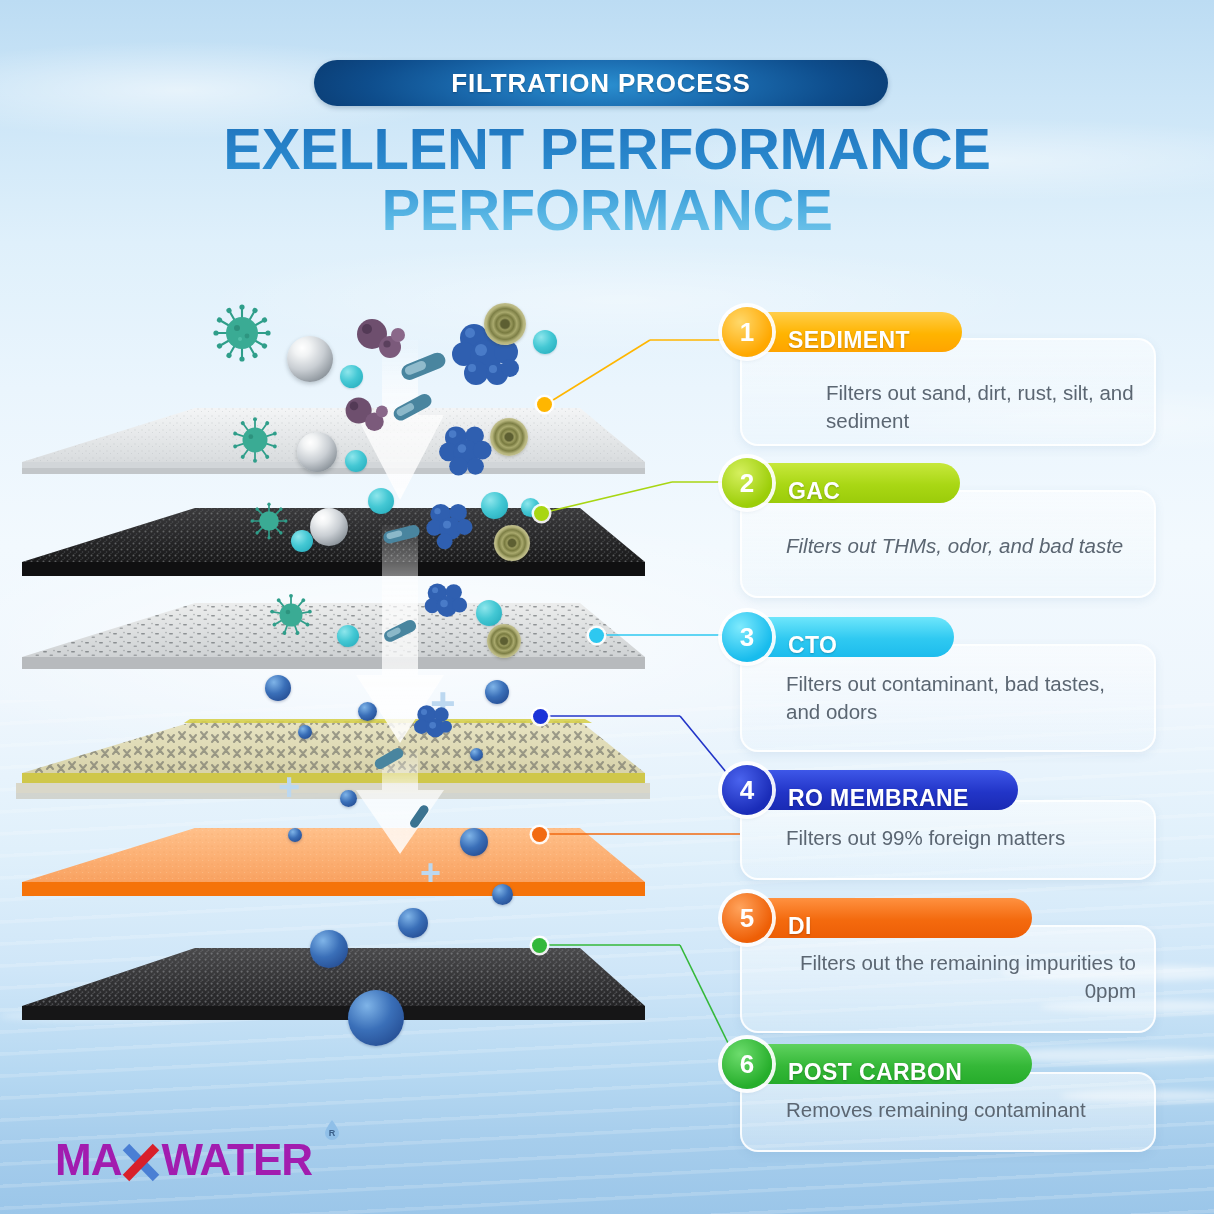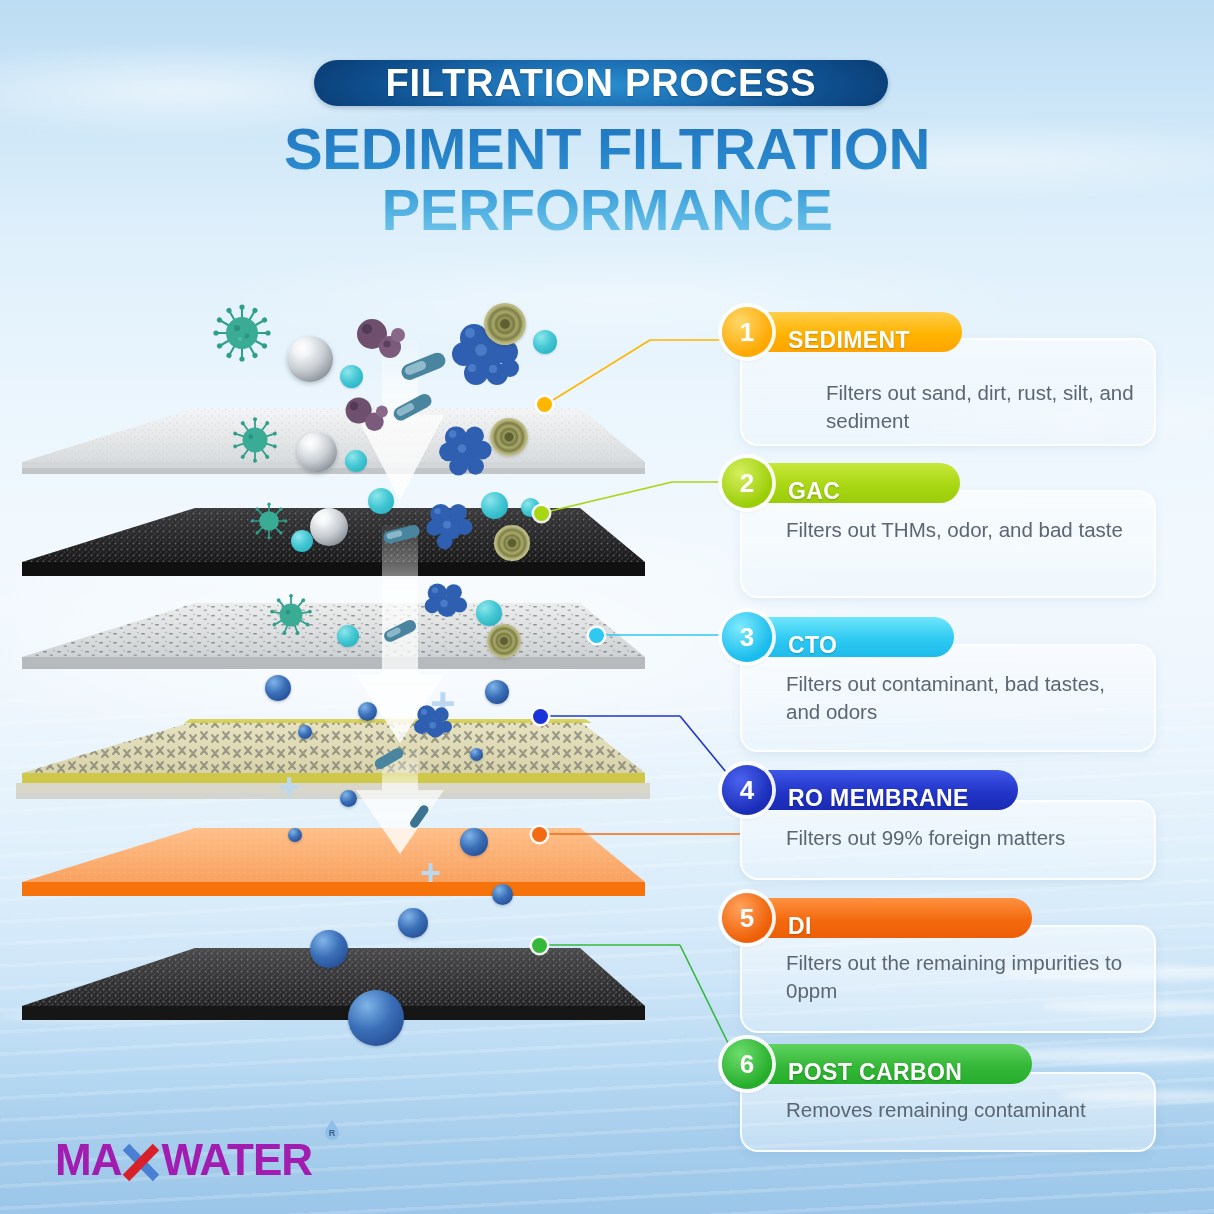--- a/index.html
+++ b/index.html
@@ -25,21 +25,21 @@
     opacity:.55;}
   .ripple{position:absolute;border-radius:50%;background:rgba(255,255,255,.5);filter:blur(3px);}
   .bg-glow{position:absolute;left:0;top:520px;width:1214px;height:300px;
     background:radial-gradient(ellipse 700px 180px at 400px 120px, rgba(255,255,255,.75), rgba(255,255,255,0) 72%);}
 
   
   .hdr-pill{position:absolute;left:314px;top:60px;width:574px;height:46px;border-radius:23px;
     background:radial-gradient(ellipse 300px 60px at 50% 55%, #2a8fd0 0%, #1b6cb0 42%, #0e4d8c 78%, #0b3f77 100%);
     box-shadow:0 2px 5px rgba(10,50,90,.25);
     display:flex;align-items:center;justify-content:center;}
-  .hdr-pill span{color:#fff;font-size:38px;font-weight:bold;letter-spacing:.8px;
+  .hdr-pill span{color:#fff;font-size:26px;font-weight:bold;letter-spacing:.8px;
     text-shadow:0 1px 2px rgba(0,0,0,.25);}
   .hdr-title{position:absolute;left:0;top:118px;width:1214px;text-align:center;
     font-size:58px;font-weight:bold;line-height:1.06;letter-spacing:-.3px;
     background:linear-gradient(180deg,#1f73bd 0%,#2e90d3 48%,#56b4e3 78%,#76c8ec 100%);
     -webkit-background-clip:text;background-clip:text;color:transparent;}
   .hdr-title .l2{display:block;}
 
   
   #stack{position:absolute;left:0;top:0;width:700px;height:1100px;}
   .layer{position:absolute;}
@@ -103,21 +103,21 @@
   <div class="ripple" style="left:1000px;top:965px;width:240px;height:16px;"></div>
   <div class="ripple" style="left:1040px;top:1000px;width:210px;height:13px;"></div>
   <div class="ripple" style="left:980px;top:1048px;width:260px;height:15px;"></div>
   <div class="ripple" style="left:1060px;top:1090px;width:180px;height:12px;"></div>
   <div class="ripple" style="left:0px;top:1010px;width:200px;height:12px;opacity:.6"></div>
 
   <div class="hdr-pill">
     <span>FILTRATION PROCESS</span>
   </div>
   <div class="hdr-title">
-    <span>SEDIMENT FILTRATION</span>
+    <span>EXELLENT PERFORMANCE</span>
     <span class="l2">PERFORMANCE</span>
   </div>
 
   <div id="stack">
 
     <div class="layer" style="left:0;top:400px;">
       <svg width="660" height="90" viewBox="0 0 660 90">
         <defs>
           <linearGradient id="sedTop" x1="0" y1="0" x2="0" y2="1">
             <stop offset="0" stop-color="#f4f5f6"></stop>
@@ -516,21 +516,21 @@
 
   <div class="card" style="top:338px;height:104px;">
     <div class="desc" style="top:39px;margin-left:40px;">Filters out sand, dirt, rust, silt, and sediment</div>
   </div>
   <div class="badge" style="top:312px;width:240px;background:linear-gradient(180deg,#ffce4a 0%,#ffb400 55%,#ffa400 100%);">
     <div class="num" style="background:radial-gradient(circle at 36% 30%,#ffd86a,#ffa800 70%);">1</div>
     <div class="lbl">SEDIMENT</div>
   </div>
 
   <div class="card" style="top:490px;height:104px;">
-    <div class="desc" style="top:24px;">Filters out THMs, odor, and bad taste</div>
+    <div class="desc" style="top:40px;font-style:italic;">Filters out THMs, odor, and bad taste</div>
   </div>
   <div class="badge" style="top:463px;width:238px;background:linear-gradient(180deg,#c7e83c 0%,#a9d714 55%,#9bcc0a 100%);">
     <div class="num" style="background:radial-gradient(circle at 36% 30%,#d5ef5e,#9cce08 70%);">2</div>
     <div class="lbl">GAC</div>
   </div>
 
   <div class="card" style="top:644px;height:104px;">
     <div class="desc" style="top:24px;">Filters out contaminant, bad tastes, and odors</div>
   </div>
   <div class="badge" style="top:617px;width:232px;background:linear-gradient(180deg,#6ee6fb 0%,#2fc9f1 55%,#1dbced 100%);">
@@ -539,21 +539,21 @@
   </div>
 
   <div class="card" style="top:800px;height:76px;">
     <div class="desc" style="top:22px;">Filters out 99% foreign matters</div>
   </div>
   <div class="badge" style="top:770px;width:296px;background:linear-gradient(180deg,#3e57e8 0%,#2235c8 55%,#1a2ab4 100%);">
     <div class="num" style="background:radial-gradient(circle at 36% 30%,#4a63ee,#1a2cb8 70%);">4</div>
     <div class="lbl">RO MEMBRANE</div>
   </div>
 
-  <div class="card" style="top:925px;height:104px;">
+  <div class="card" style="top:925px;height:104px;text-align:right;">
     <div class="desc" style="top:22px;">Filters out the remaining impurities to 0ppm</div>
   </div>
   <div class="badge" style="top:898px;width:310px;background:linear-gradient(180deg,#ff9140 0%,#f46a0e 55%,#ed5e06 100%);">
     <div class="num" style="background:radial-gradient(circle at 36% 30%,#ffa35c,#ee5f06 70%);">5</div>
     <div class="lbl">DI</div>
   </div>
 
   <div class="card" style="top:1072px;height:76px;">
     <div class="desc" style="top:22px;">Removes remaining contaminant</div>
   </div>

